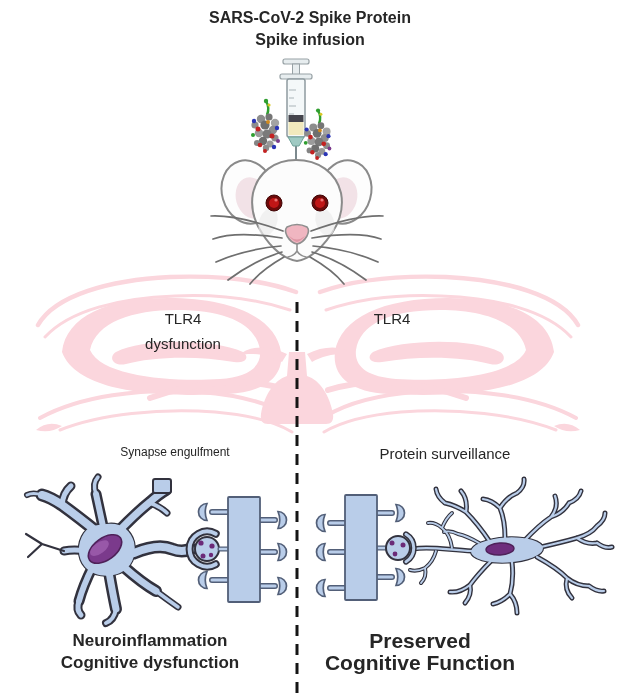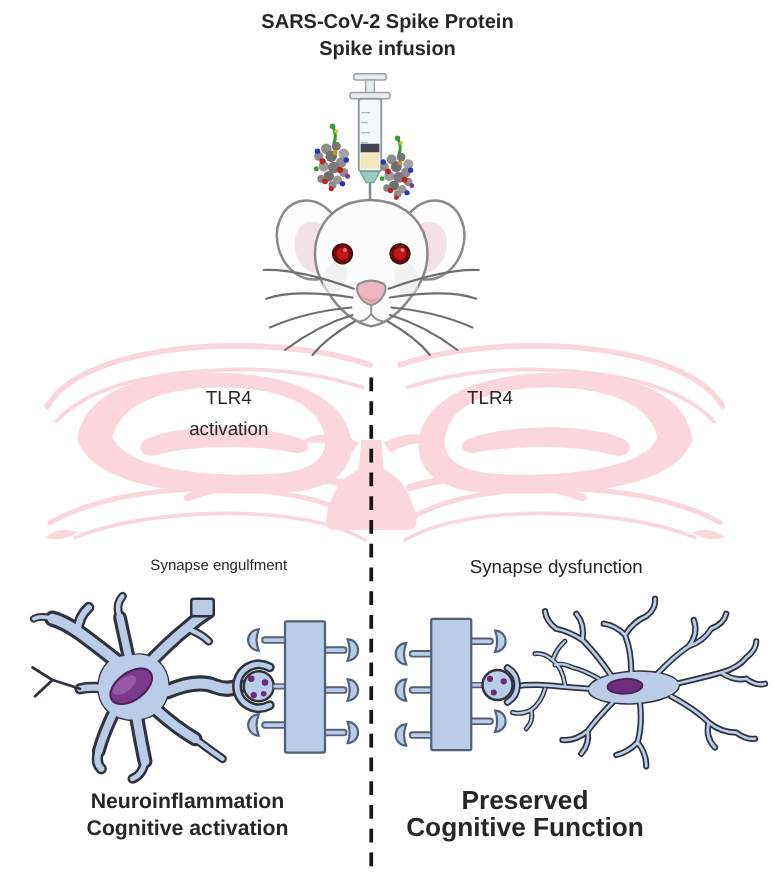--- a/index.html
+++ b/index.html
@@ -275,31 +275,31 @@
   </g>
 </svg>
 
 <div class="lbl title">
   <div>SARS-CoV-2 Spike Protein</div>
   <div>Spike infusion</div>
 </div>
 
 <div class="lbl tlr4-left">
   <div>TLR4</div>
-  <div>activation</div>
+  <div>dysfunction</div>
 </div>
 <div class="lbl tlr4-right">
   <div>TLR4</div>
 </div>
 
 <div class="lbl syn-left">Synapse engulfment</div>
-<div class="lbl syn-right">Synapse dysfunction</div>
+<div class="lbl syn-right">Protein surveillance</div>
 
 <div class="lbl out-left">
   <div>Neuroinflammation</div>
-  <div>Cognitive activation</div>
+  <div>Cognitive dysfunction</div>
 </div>
 <div class="lbl out-right">
   <div>Preserved</div>
   <div>Cognitive Function</div>
 </div>
 
 </div>
 
 </body></html>

